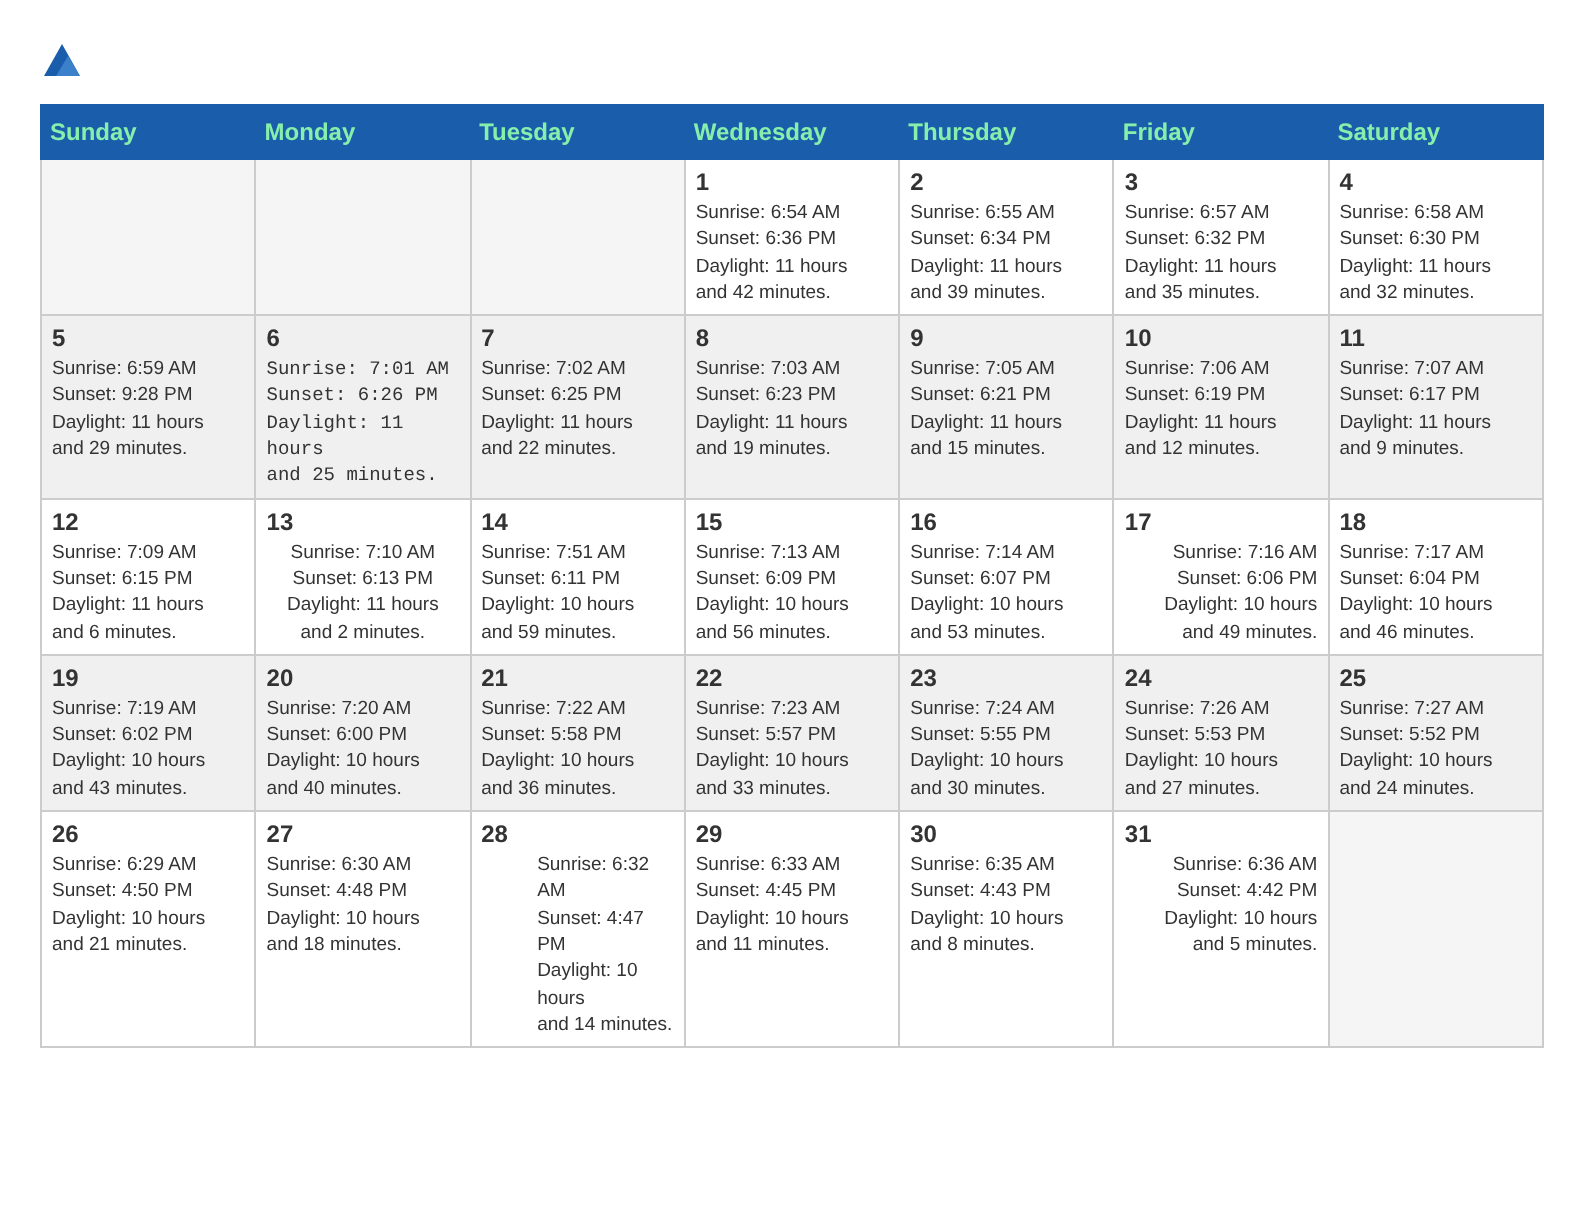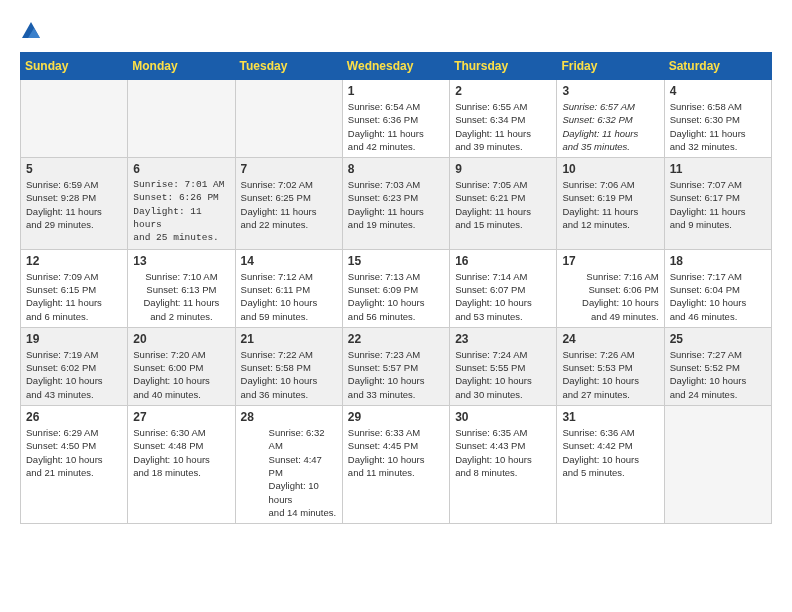--- a/index.html
+++ b/index.html
@@ -58,21 +58,21 @@
       color: #333;
       margin-top: 2px;
     }
     .calendar {
       width: 100%;
       border-collapse: collapse;
       border: 1px solid #ccc;
     }
     .calendar th {
       background: #1a5dab;
-      color: #fde047;
+      color: #86efac;
       font-size: 12px;
       font-weight: bold;
       padding: 6px 4px;
       text-align: left;
       border: 1px solid #1a5dab;
       margin-left: 32px;
     }
     .calendar td {
       border: 1px solid #ccc;
       vertical-align: top;
@@ -150,21 +150,21 @@
           </td>
           <td>
             <span class="day-num">2</span>
             <div class="day-info" style="white-space: pre-line;">Sunrise: 6:55 AM
 Sunset: 6:34 PM
 Daylight: 11 hours
 and 39 minutes.</div>
           </td>
           <td>
             <span class="day-num">3</span>
-            <div class="day-info" style="white-space: pre-line; font-style: italic;">Sunrise: 6:57 AM
+            <div class="day-info" style="white-space: pre-line;">Sunrise: 6:57 AM
 Sunset: 6:32 PM
 Daylight: 11 hours
 and 35 minutes.</div>
           </td>
           <td>
             <span class="day-num">4</span>
             <div class="day-info" style="white-space: pre-line;">Sunrise: 6:58 AM
 Sunset: 6:30 PM
 Daylight: 11 hours
 and 32 minutes.</div>
@@ -231,21 +231,21 @@
           </td>
           <td>
             <span class="day-num">13</span>
             <div class="day-info" style="white-space: pre-line; text-align: center;">Sunrise: 7:10 AM
 Sunset: 6:13 PM
 Daylight: 11 hours
 and 2 minutes.</div>
           </td>
           <td>
             <span class="day-num">14</span>
-            <div class="day-info" style="white-space: pre-line;">Sunrise: 7:12 AM
+            <div class="day-info" style="white-space: pre-line;">Sunrise: 7:51 AM
 Sunset: 6:11 PM
 Daylight: 10 hours
 and 59 minutes.</div>
           </td>
           <td>
             <span class="day-num">15</span>
             <div class="day-info" style="white-space: pre-line;">Sunrise: 7:13 AM
 Sunset: 6:09 PM
 Daylight: 10 hours
 and 56 minutes.</div>
@@ -354,21 +354,21 @@
           </td>
           <td>
             <span class="day-num">30</span>
             <div class="day-info" style="white-space: pre-line;">Sunrise: 6:35 AM
 Sunset: 4:43 PM
 Daylight: 10 hours
 and 8 minutes.</div>
           </td>
           <td>
             <span class="day-num">31</span>
-            <div class="day-info" style="white-space: pre-line;">Sunrise: 6:36 AM
+            <div class="day-info" style="white-space: pre-line; text-align: right;">Sunrise: 6:36 AM
 Sunset: 4:42 PM
 Daylight: 10 hours
 and 5 minutes.</div>
           </td>
           <td class="empty"></td>
         </tr>
       </tbody>
   </table>
 </div>
 

